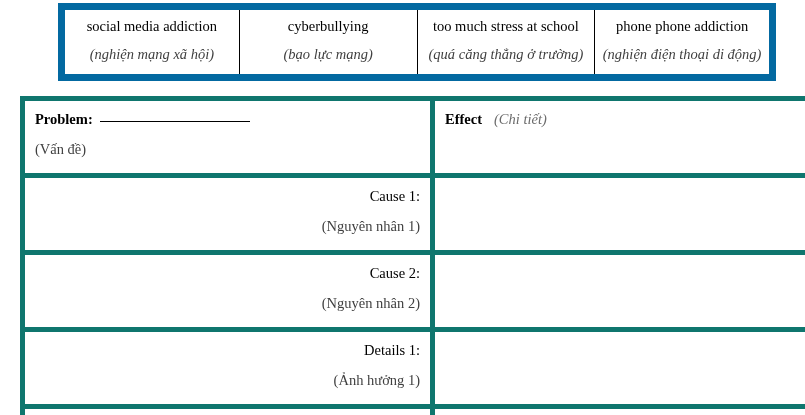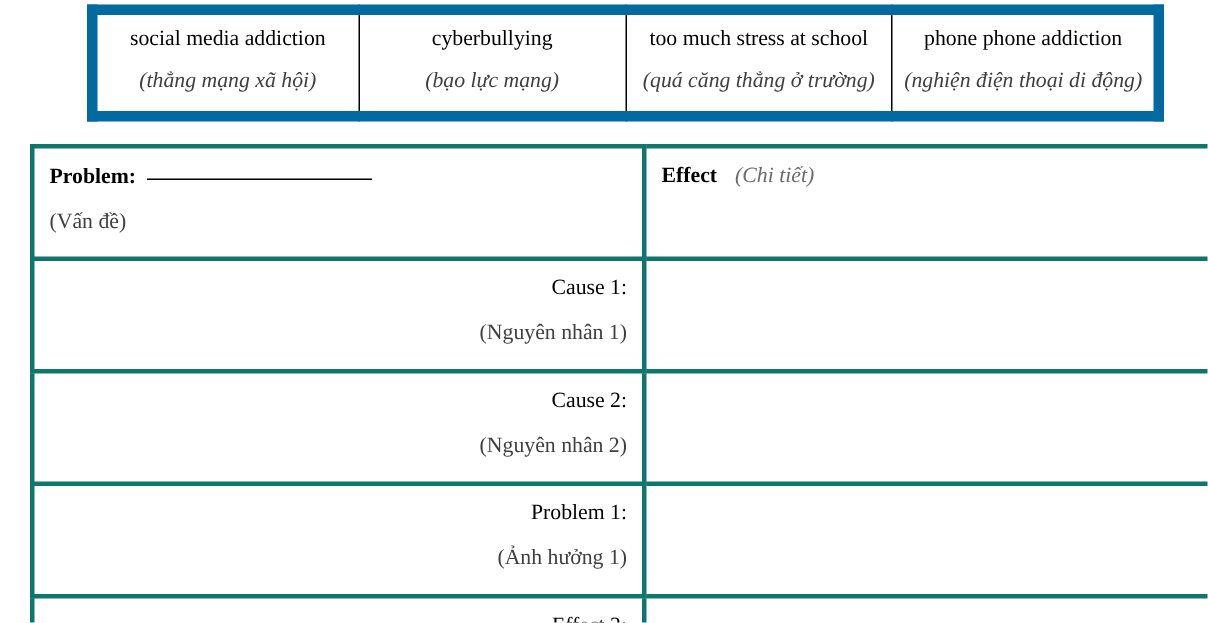--- a/index.html
+++ b/index.html
@@ -49,21 +49,21 @@
   
   .worksheet {
     position: absolute;
     left: 20px;
     top: 96px;
     width: 765px;
     border-collapse: collapse;
     table-layout: fixed;
   }
   .worksheet td {
-    border: 3px solid #0f766e;
+    border: 5px solid #0f766e;
     vertical-align: top;
     padding: 8px 10px 10px 10px;
     font-size: 14.5px;
     line-height: 1.45;
   }
   .col-label { width: 385px; }
   .col-details { width: 380px; }
 
   .row-problem td { height: 54px; }
   .row-normal td { height: 54px; text-align: right; }
@@ -99,21 +99,21 @@
   .cell-empty { }
 </style>
 </head>
 <body>
 
 <table class="topic-strip">
   <tbody>
       <tr>
     <td>
       <span class="topic-en">social media addiction</span>
-      <span class="topic-vi">(thẳng mạng xã hội)</span>
+      <span class="topic-vi">(nghiện mạng xã hội)</span>
     </td>
     <td>
       <span class="topic-en">cyberbullying</span>
       <span class="topic-vi">(bạo lực mạng)</span>
     </td>
     <td>
       <span class="topic-en">too much stress at school</span>
       <span class="topic-vi">(quá căng thẳng ở trường)</span>
     </td>
     <td>
@@ -155,21 +155,21 @@
         <span class="label-en">Cause 2:</span>
       </span>
       <span class="label-vi">(Nguyên nhân 2)</span>
     </td>
     <td class="col-details cell-empty"></td>
   </tr>
 
   <tr class="row-normal">
     <td class="col-label">
       <span class="label-line">
-        <span class="label-en">Problem 1:</span>
+        <span class="label-en">Details 1:</span>
       </span>
       <span class="label-vi">(Ảnh hưởng 1)</span>
     </td>
     <td class="col-details cell-empty"></td>
   </tr>
 
   <tr class="row-normal">
     <td class="col-label">
       <span class="label-line">
         <span class="label-en">Effect 2:</span>

